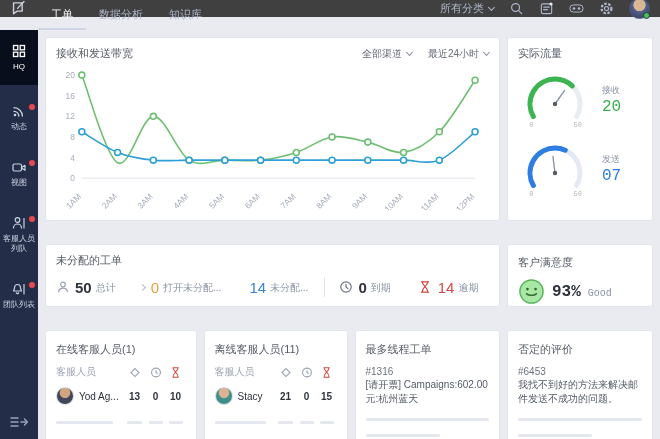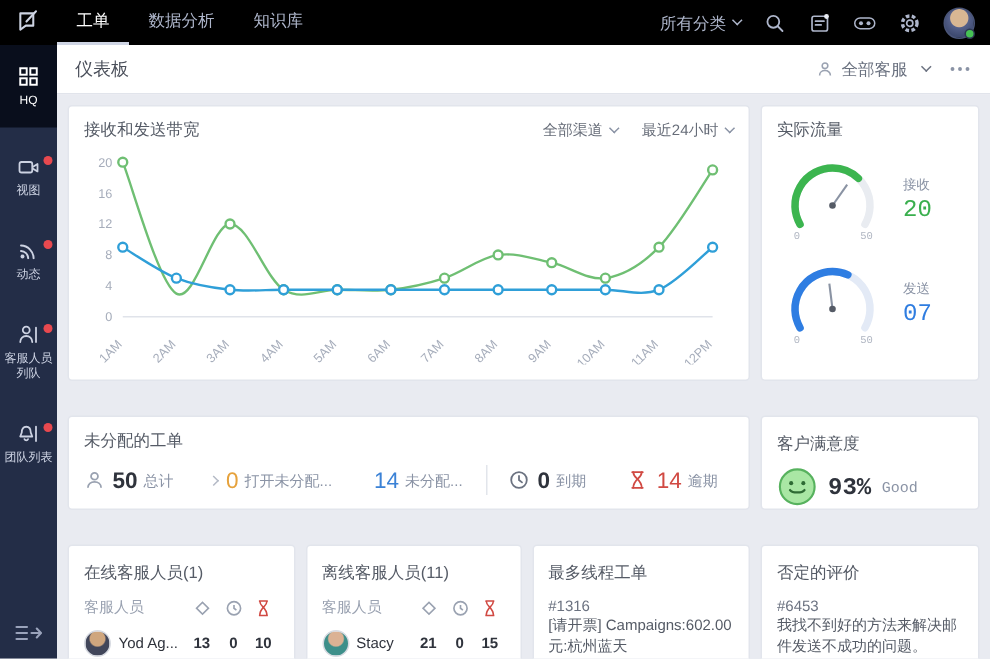--- a/index.html
+++ b/index.html
@@ -1,20 +1,20 @@
 <!DOCTYPE html>
 <html><head>
 <meta charset="utf-8">
 <style>
   * { box-sizing: border-box; margin: 0; padding: 0; }
   html, body { width: 660px; height: 439px; overflow: hidden; }
   body { font-family: "Liberation Sans", "DejaVu Sans", sans-serif; background: #e9ebf1; color: #333; }
 
   
-  .navbar { position: fixed; top: 0; left: 0; width: 660px; height: 30px; background: #000000;
+  .navbar { position: fixed; top: 0; left: 0; width: 660px; height: 17px; background: #404040;
             display: flex; align-items: center; z-index: 20; }
   .logo { width: 38px; height: 30px; display: flex; align-items: center; justify-content: center; cursor: pointer; }
   .nav-menu { display: flex; height: 100%; }
   .nav-item { padding: 0 13px; font-size: 11px; line-height: 28px; color: #aeb6cb; cursor: pointer; height: 30px; }
   .nav-item.active { color: #fff; border-bottom: 2px solid #cfd5e4; }
   .nav-right { margin-left: auto; display: flex; align-items: center; gap: 15px; padding-right: 10px; color: #aeb6cb; }
   .cat-dd { font-size: 11px; display: flex; align-items: center; cursor: pointer; }
   .chev { display: inline-block; width: 5px; height: 5px; border-right: 1.3px solid currentColor;
           border-bottom: 1.3px solid currentColor; transform: rotate(45deg); margin-left: 5px; margin-top: -3px; }
   .nav-icon { display: inline-flex; width: 15px; height: 15px; cursor: pointer; position: relative; }
@@ -174,37 +174,37 @@
         <rect x="2.5" y="2.5" width="4.3" height="4.3"></rect>
           <rect x="9.2" y="2.5" width="4.3" height="4.3"></rect>
         <rect x="2.5" y="9.2" width="4.3" height="4.3"></rect>
           <rect x="9.2" y="9.2" width="4.3" height="4.3"></rect>
       </svg>
     </span>
     <span class="side-label">HQ</span>
   </div>
   <div class="side-item">
     <span class="side-icon">
-      <svg viewBox="0 0 16 16" fill="none" stroke="currentColor" stroke-width="1.2" stroke-linejoin="round">
-        <rect x="2" y="5" width="8.5" height="7" rx="1.4"></rect>
-          <path d="M10.5 8.5l3.5-2.2v5l-3.5-2.2"></path>
-      </svg>
-    </span>
-    <span class="side-label">视图</span>
-    <i class="reddot"></i>
-  </div>
-  <div class="side-item">
-    <span class="side-icon">
       <svg viewBox="0 0 16 16" fill="none" stroke="currentColor" stroke-width="1.3" stroke-linecap="round">
         <circle cx="4" cy="12" r="1.3" fill="currentColor" stroke="none"></circle>
         <path d="M3 8.3a5 5 0 0 1 4.8 4.8"></path>
           <path d="M3 4.7a8.6 8.6 0 0 1 8.4 8.4"></path>
       </svg>
     </span>
     <span class="side-label">动态</span>
+    <i class="reddot"></i>
+  </div>
+  <div class="side-item">
+    <span class="side-icon">
+      <svg viewBox="0 0 16 16" fill="none" stroke="currentColor" stroke-width="1.2" stroke-linejoin="round">
+        <rect x="2" y="5" width="8.5" height="7" rx="1.4"></rect>
+          <path d="M10.5 8.5l3.5-2.2v5l-3.5-2.2"></path>
+      </svg>
+    </span>
+    <span class="side-label">视图</span>
     <i class="reddot"></i>
   </div>
   <div class="side-item">
     <span class="side-icon">
       <svg viewBox="0 0 16 16" fill="none" stroke="currentColor" stroke-width="1.2" stroke-linecap="round">
         <circle cx="6.5" cy="5" r="2.3"></circle>
           <path d="M2.5 13c0-2.3 1.8-4 4-4s4 1.7 4 4"></path>
           <line x1="13" y1="3.5" x2="13" y2="13"></line>
       </svg>
     </span>
@@ -227,40 +227,20 @@
       <line x1="2" y1="3" x2="9" y2="3"></line>
         <line x1="2" y1="7" x2="9" y2="7"></line>
         <line x1="2" y1="11" x2="9" y2="11"></line>
       <line x1="12" y1="7" x2="18" y2="7"></line>
         <path d="M15.5 4l2.8 3-2.8 3"></path>
     </svg>
   </div>
 </aside>
 
 <div class="main">
-  <div class="page-header">
-    <span class="page-title">仪表板</span>
-    <div class="header-right">
-      <div class="agent-filter">
-        <svg width="12" height="12" viewBox="0 0 14 14" fill="none" stroke="#9aa2b1" stroke-width="1.2">
-          <circle cx="7" cy="4.5" r="2.2"></circle>
-            <path d="M2.8 12c0-2.4 1.9-3.8 4.2-3.8s4.2 1.4 4.2 3.8"></path>
-        </svg>
-        <span>全部客服</span>
-        <i class="chev"></i>
-      </div>
-      <span class="more-btn">
-        <svg viewBox="0 0 16 14" fill="currentColor">
-          <circle cx="3" cy="7" r="1.3"></circle>
-            <circle cx="8" cy="7" r="1.3"></circle>
-            <circle cx="13" cy="7" r="1.3"></circle>
-        </svg>
-      </span>
-    </div>
-  </div>
 
   <div class="content">
 
     <div class="row1">
       <div class="card chart-card">
         <div class="card-head">
           <span class="card-title">接收和发送带宽</span>
           <div class="filters">
             <span class="filter">
               <span>全部渠道</span>

